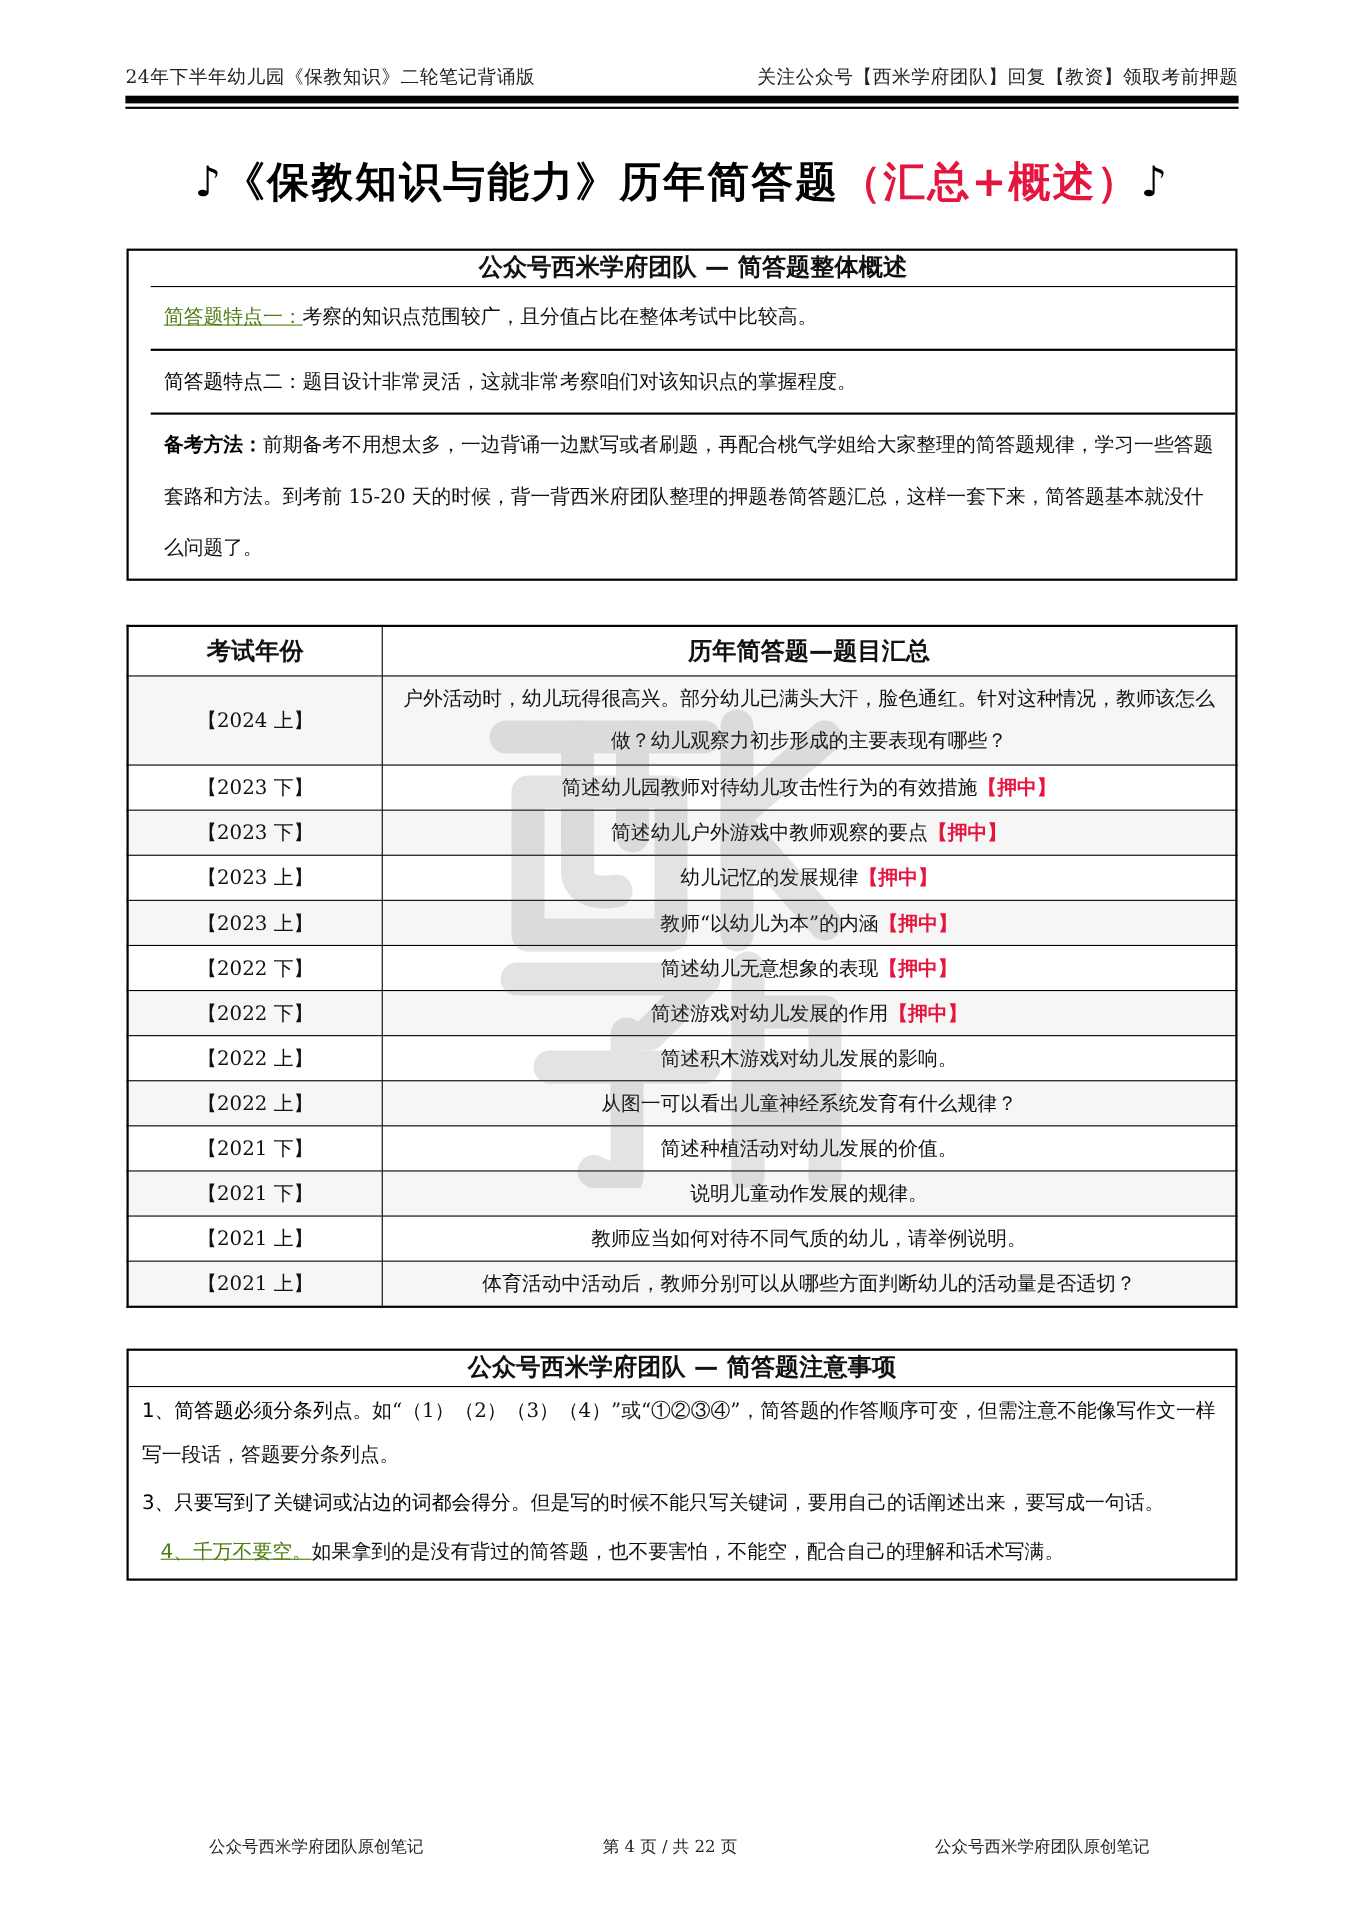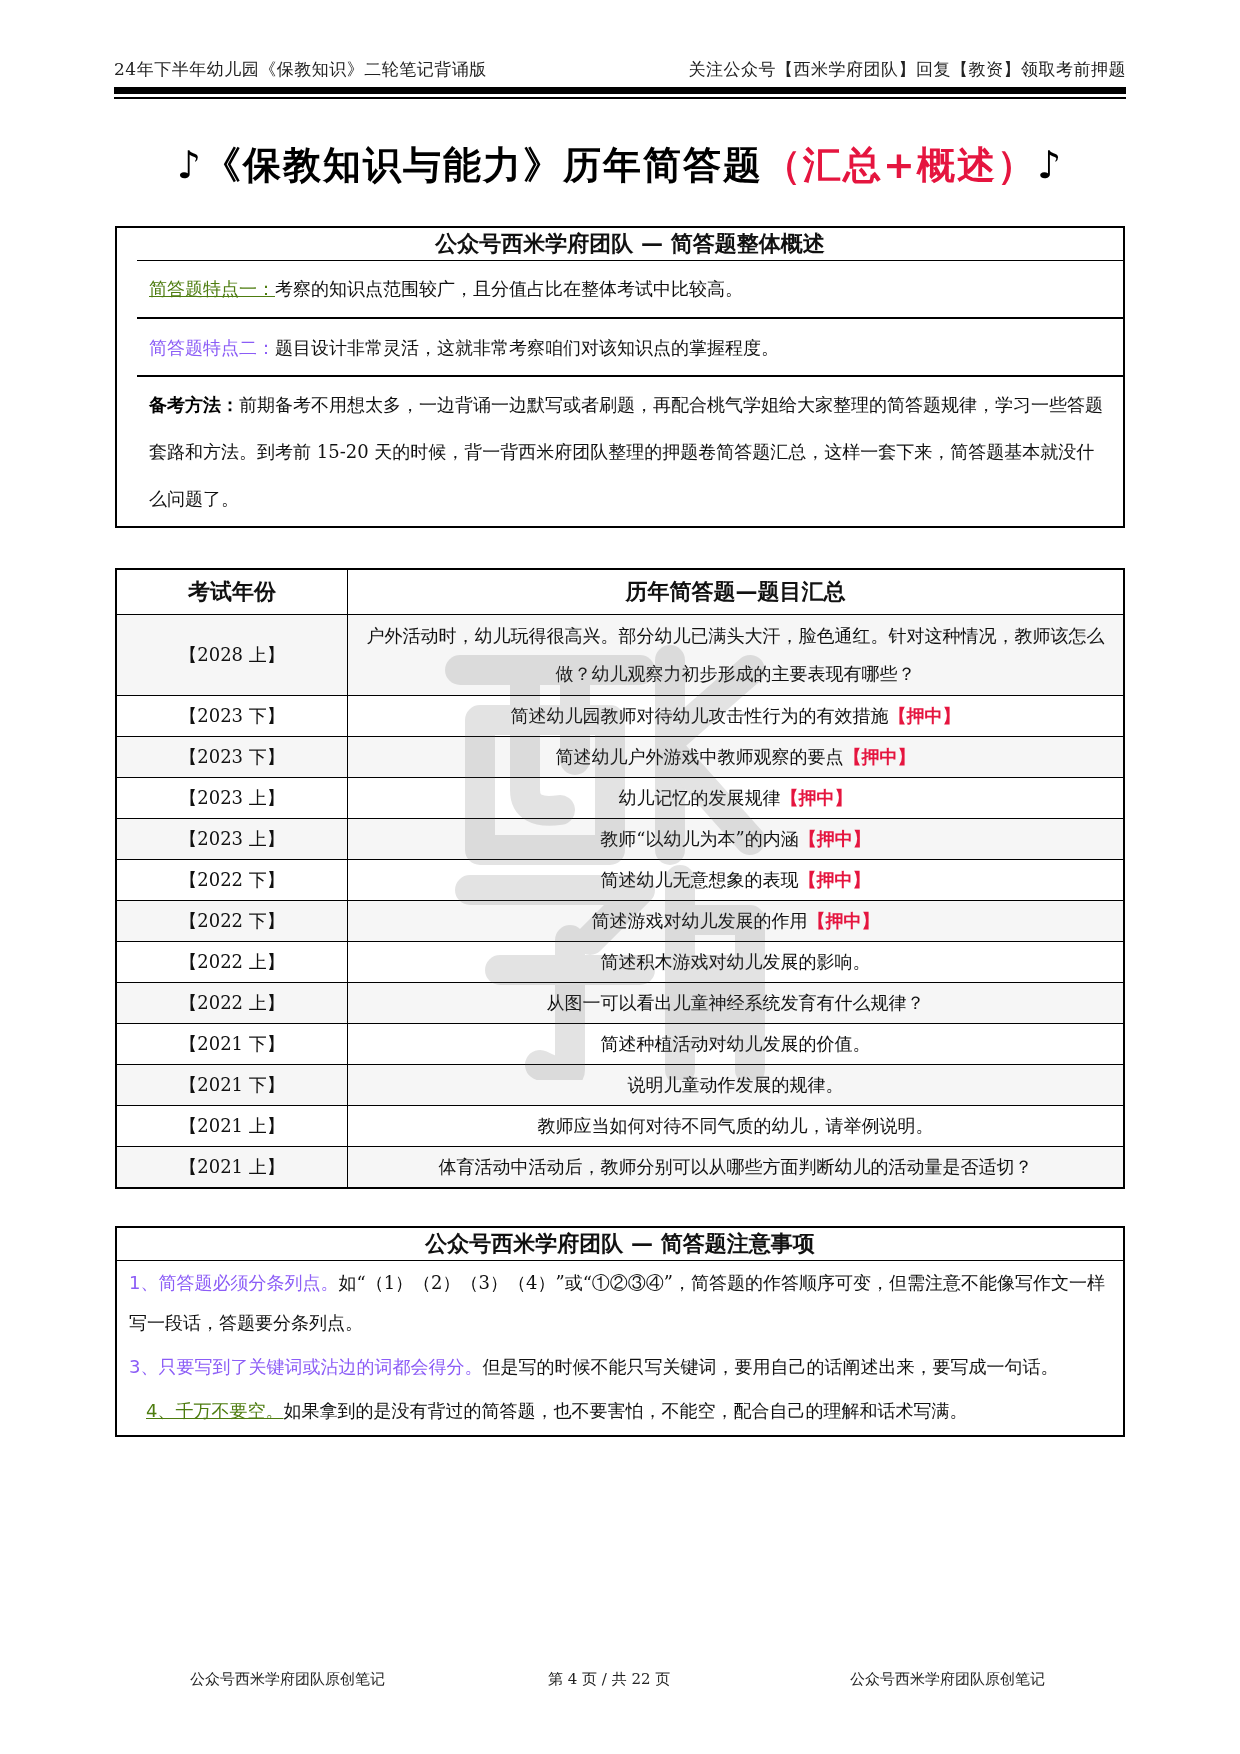--- a/index.html
+++ b/index.html
@@ -28,21 +28,21 @@
     border: 2px solid #000; box-sizing: border-box; background: transparent;
   }
   .box-head {
     text-align: center; font-family: "DejaVu Sans", "Liberation Sans", sans-serif;
     font-weight: bold; font-size: 22px; height: 32px; line-height: 32px;
     border-bottom: 1.5px solid #000;
   }
   .para { padding: 0 12px; font-size: 18px; line-height: 40px; box-sizing: border-box; }
   .para + .para { border-top: 2px solid #000; }
   .lbl-red  { color: #4d7c0f; font-family: "DejaVu Sans", sans-serif; text-decoration: underline; }
-  .lbl-blue { color: #8b5cf6; font-family: "DejaVu Sans", sans-serif; }
+  .lbl-blue { color: #000000; font-family: "DejaVu Sans", sans-serif; }
   .lbl-bold { color: #000; font-weight: bold; font-family: "DejaVu Sans", sans-serif; }
 
   .watermark {
     position: absolute; left: 440px; top: 640px; width: 330px; height: 440px;
     pointer-events: none; z-index: 2; opacity: 0.16;
   }
 
   table.exam {
     position: absolute; left: 115px; top: 568px; width: 1010px;
     border-collapse: collapse; font-size: 18px;
@@ -99,21 +99,21 @@
 
 <table class="exam">
   <thead>
     <tr>
       <th>考试年份</th>
       <th>历年简答题—题目汇总</th>
     </tr>
   </thead>
   <tbody>
     <tr class="row shade tall">
-      <td class="year">【2028 上】</td>
+      <td class="year">【2024 上】</td>
       <td class="q-left"><span>户外活动时，幼儿玩得很高兴。部分幼儿已满头大汗，脸色通红。针对这种情况，教师该怎么做？幼儿观察力初步形成的主要表现有哪些？</span></td>
     </tr>
     <tr class="row">
       <td class="year">【2023 下】</td>
       <td><span>简述幼儿园教师对待幼儿攻击性行为的有效措施</span><span class="hit">【押中】</span></td>
     </tr>
     <tr class="row shade">
       <td class="year">【2023 下】</td>
       <td><span>简述幼儿户外游戏中教师观察的要点</span><span class="hit">【押中】</span></td>
     </tr>

